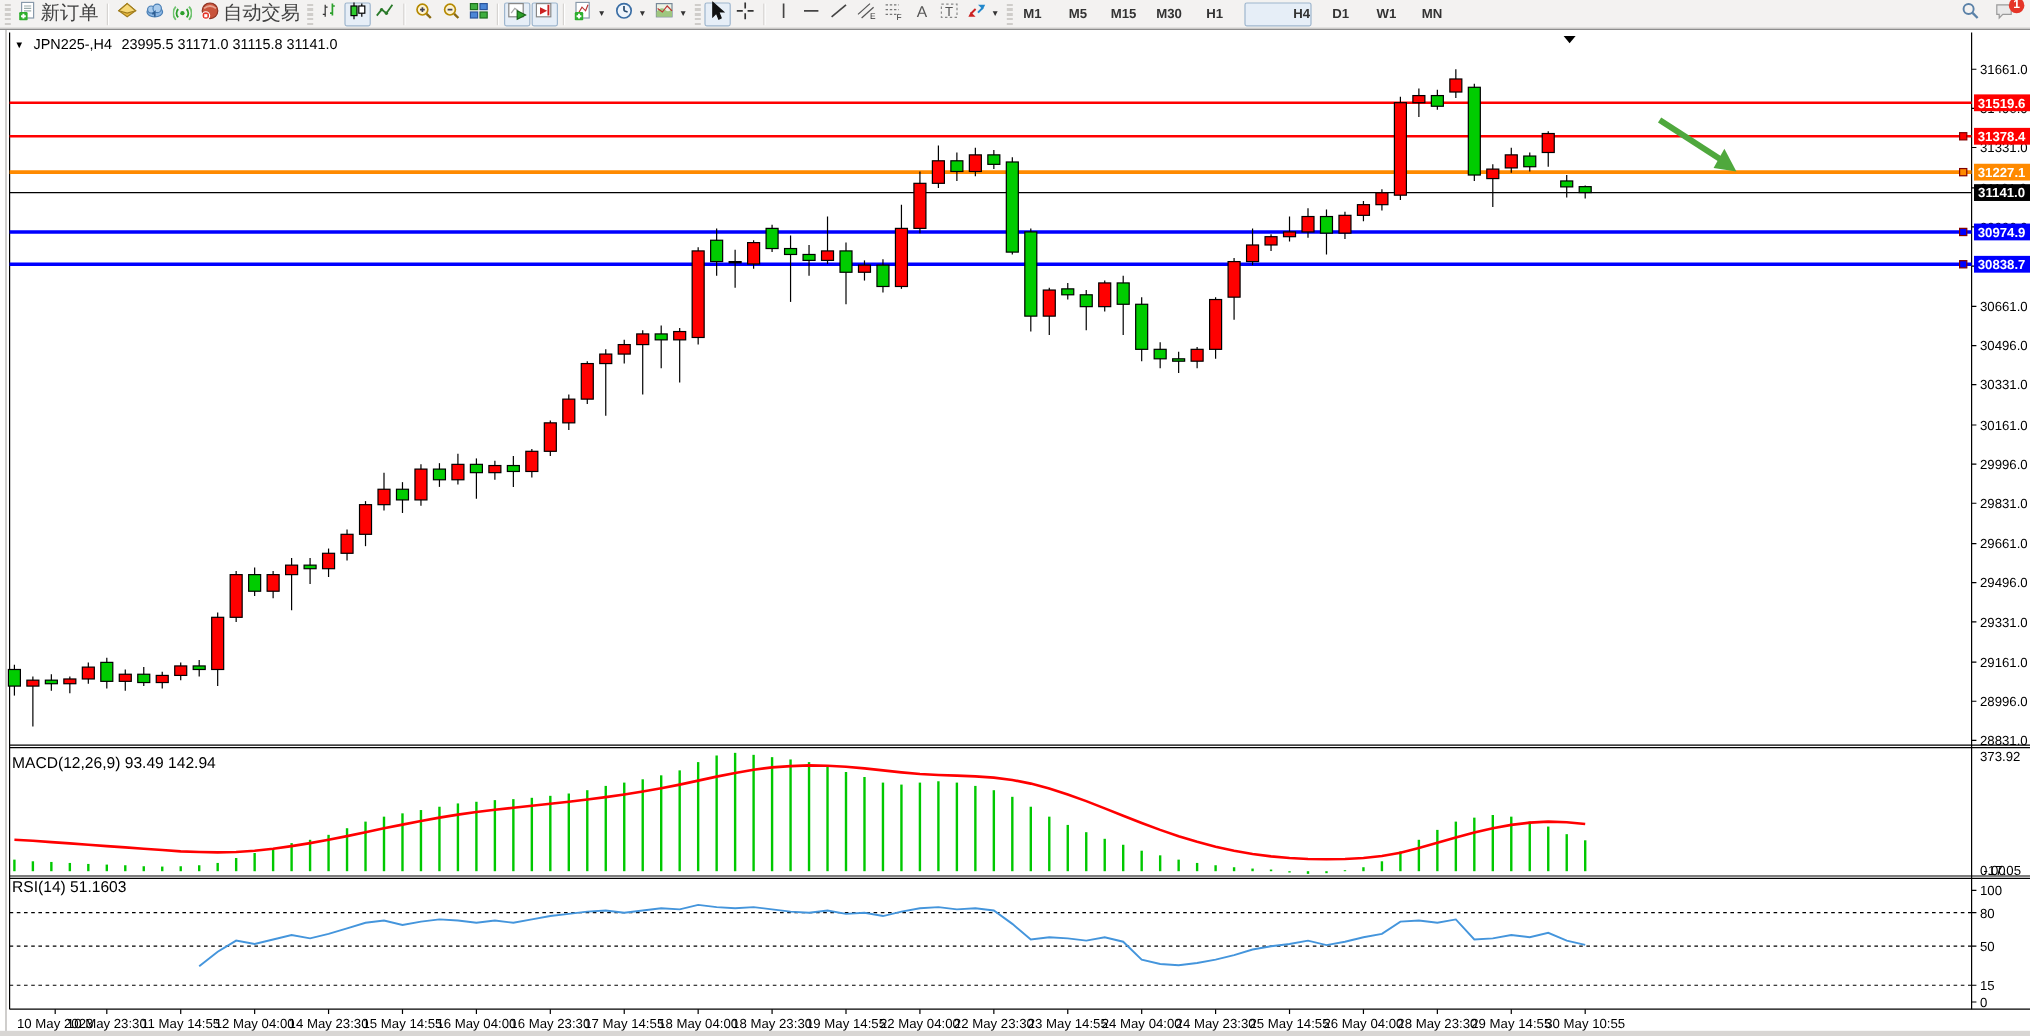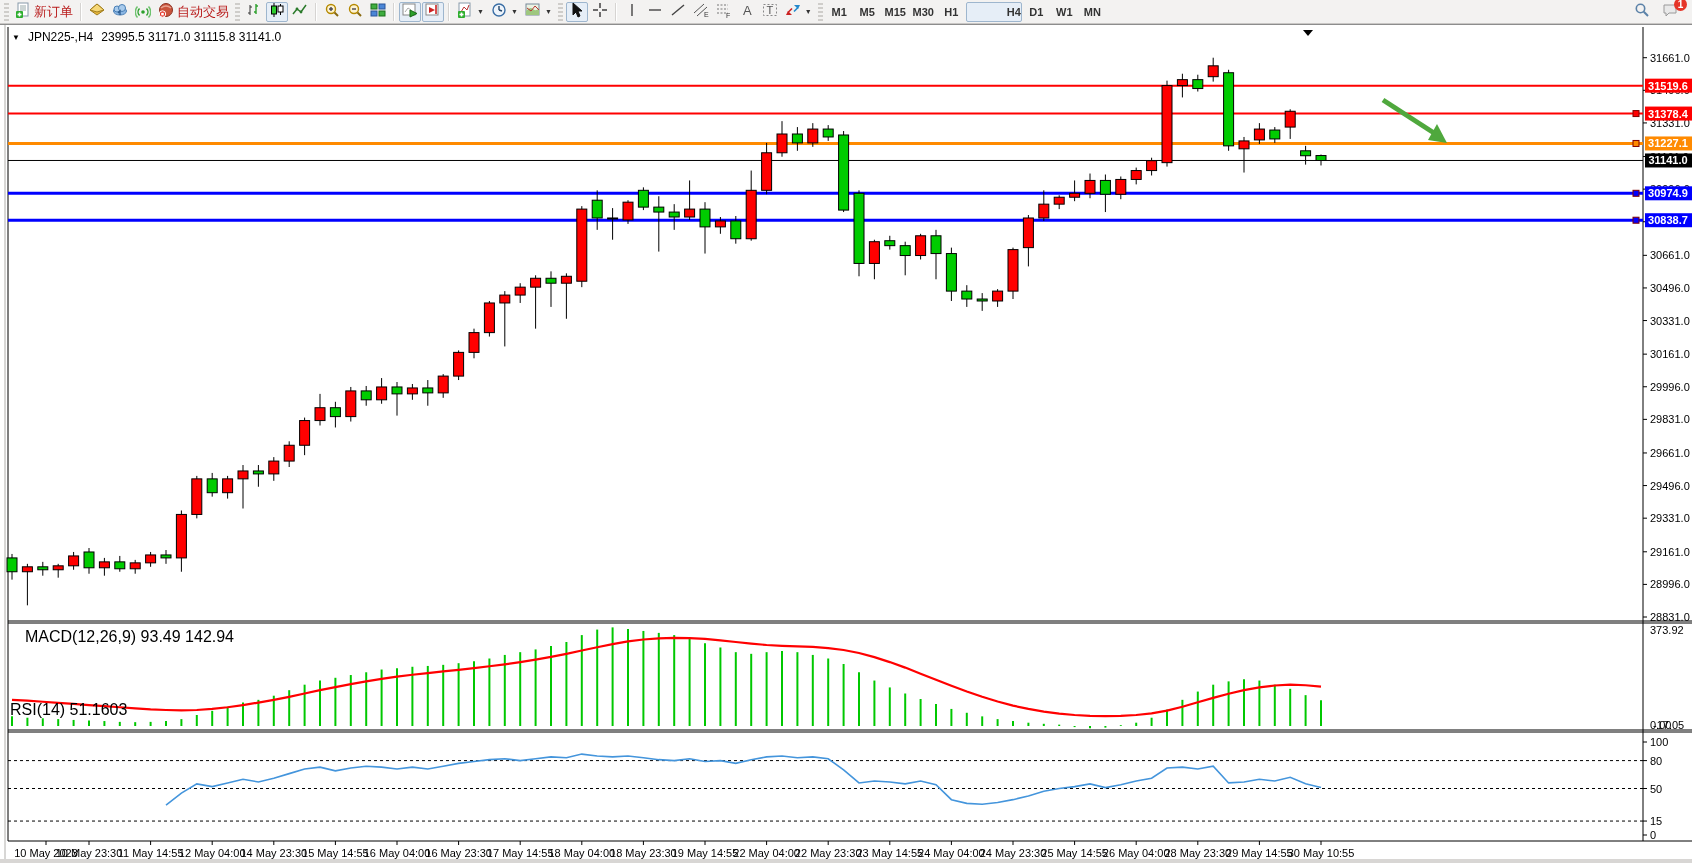--- a/index.html
+++ b/index.html
@@ -6,35 +6,35 @@
     font-family:"Liberation Sans","DejaVu Sans",sans-serif;}
   
   #toolbar{position:absolute;left:0;top:0;width:1692px;height:24px;background:#f3f2f1;
     border-bottom:1px solid #c9c7c5;display:flex;align-items:center;gap:1px;box-sizing:border-box;padding:0 2px;}
   .tb-handle{width:5px;height:18px;margin:0 2px;
     background:repeating-linear-gradient(180deg,#cfcdca 0 2px,#f3f2f1 2px 4px);}
   .tb-sep{width:0;height:18px;border-left:1px solid #d6d4d2;border-right:1px solid #ffffff;margin:0 3px;}
   .tb-btn{height:20px;min-width:22px;display:flex;align-items:center;justify-content:center;gap:3px;
     border:1px solid transparent;border-radius:2px;padding:0 2px;box-sizing:border-box;cursor:default;}
   .tb-btn.active{background:#e6eef7;border:1px solid #9eb6ce;}
-  .tb-btn .lab{font-size:13px;color:#b91c1c;white-space:nowrap;}
+  .tb-btn .lab{font-size:16px;color:#404040;white-space:nowrap;}
   .tb-btn .dd{font-size:7px;color:#333;margin-left:1px;}
   .tf-btn{height:20px;min-width:27px;display:flex;align-items:center;justify-content:center;
     font-size:11px;font-weight:bold;color:#333;border:1px solid transparent;border-radius:2px;box-sizing:border-box;}
   .tf-btn.active{background:#e6eef7;border:1px solid #9eb6ce;padding-left:40px;}
   #tb-right{margin-left:auto;display:flex;align-items:center;gap:6px;padding-right:8px;}
   .badge{position:absolute;right:-6px;top:-5px;background:#e53528;color:#fff;font-size:10px;font-weight:bold;
     border-radius:8px;min-width:13px;height:13px;line-height:13px;text-align:center;}
   
   #chartwin{position:absolute;left:0;top:24px;width:1692px;height:839px;background:#fff;
     border-top:1px solid #8d8d8d;box-sizing:border-box;}
   #title{position:absolute;left:12px;top:5px;font-size:12px;color:#000;display:flex;gap:8px;align-items:center;}
   #title .tri{font-size:8px;color:#000;}
-  #macd-label{position:absolute;left:10px;top:603px;font-size:16px;color:#000;padding-left:15px;}
-  #rsi-label{position:absolute;left:10px;top:676px;font-size:16px;color:#000;}
+  #macd-label{position:absolute;left:10px;top:603px;font-size:13px;color:#000;}
+  #rsi-label{position:absolute;left:10px;top:706px;font-size:13px;color:#000;}
   #bottomstrip{position:absolute;left:0;top:834px;width:1692px;height:5px;background:#d8d6d4;}
   svg text{font-family:"Liberation Sans","DejaVu Sans",sans-serif;}
 </style>
 </head>
 <body>
 
 <div id="toolbar">
   <div class="tb-handle"></div>
 
   <div class="tb-btn">
@@ -236,21 +236,21 @@
     <span><svg width="16" height="16">
           <polygon points="3,9 7,13 1,13" fill="#c22"></polygon>
           <line x1="3" y1="10.5" x2="7" y2="6.5" stroke="#c22" stroke-width="1.6"></line>
           <polygon points="13,7 9,3 15,3" fill="#28c"></polygon>
           <line x1="13" y1="5.5" x2="9" y2="9.5" stroke="#28c" stroke-width="1.6"></line>
         </svg></span>
     <span class="dd">▼</span>
   </div>
 
   <div class="tb-handle"></div>
-  <div id="tf" style="display:flex;gap:1px;">
+  <div id="tf" style="display:flex;gap:11px;">
       <div class="tf-btn">M1</div>
       <div class="tf-btn">M5</div>
       <div class="tf-btn">M15</div>
       <div class="tf-btn">M30</div>
       <div class="tf-btn">H1</div>
       <div class="tf-btn active">H4</div>
       <div class="tf-btn">D1</div>
       <div class="tf-btn">W1</div>
       <div class="tf-btn">MN</div>
     </div>

